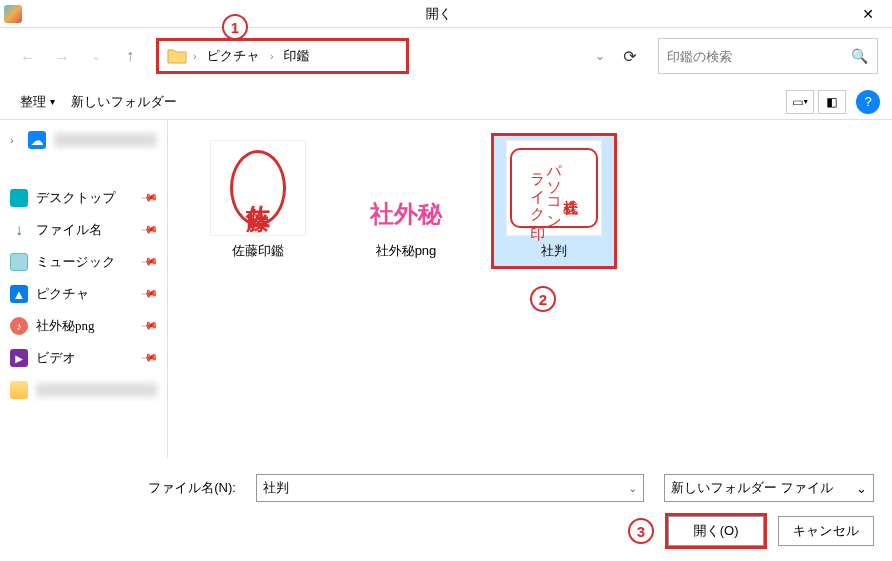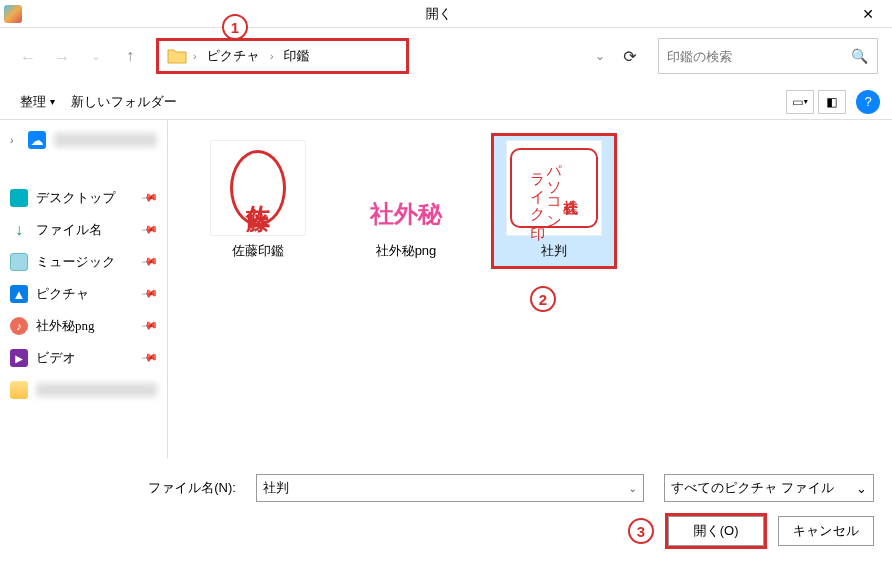--- a/index.html
+++ b/index.html
@@ -200,21 +200,21 @@
 </div>
 
 <div class="footer" style="position:relative;">
   <div class="file-row">
     <label style="margin-left:130px;">ファイル名(N):</label>
     <div class="file-name-input">
       <span>社判</span>
       <span class="dd">⌄</span>
     </div>
     <div class="filter-select">
-      <span>すべてのピクチャ ファイル</span>
+      <span>新しいフォルダー ファイル</span>
       <span class="dd">⌄</span>
     </div>
   </div>
   <div class="btn-row">
     <div class="annot" style="position:static;">3</div>
     <div class="btn primary-hl">開く(O)</div>
     <div class="btn">キャンセル</div>
   </div>
 </div>
 

